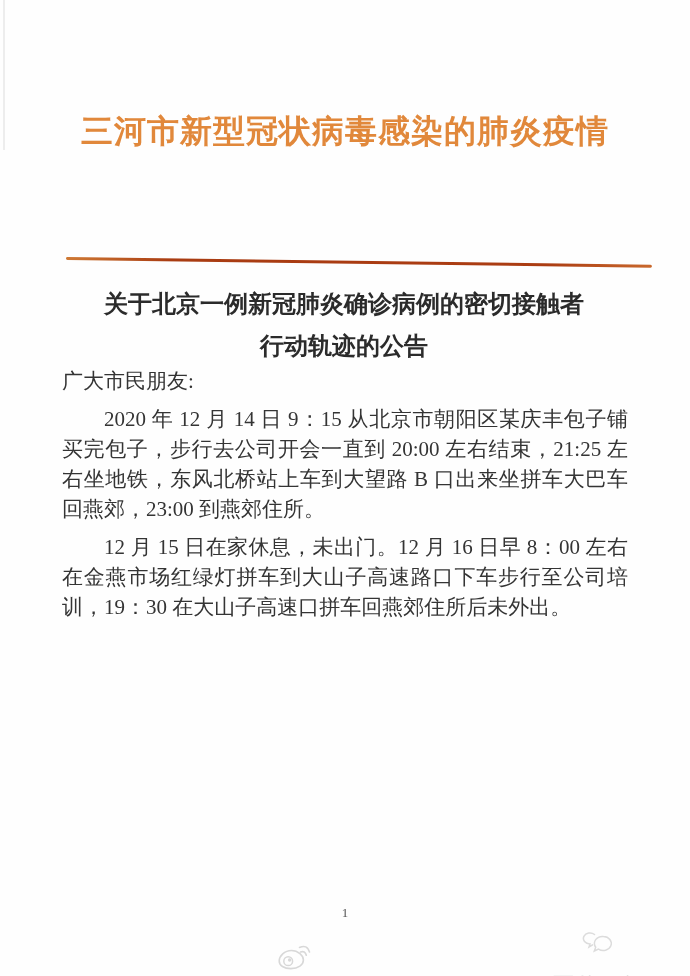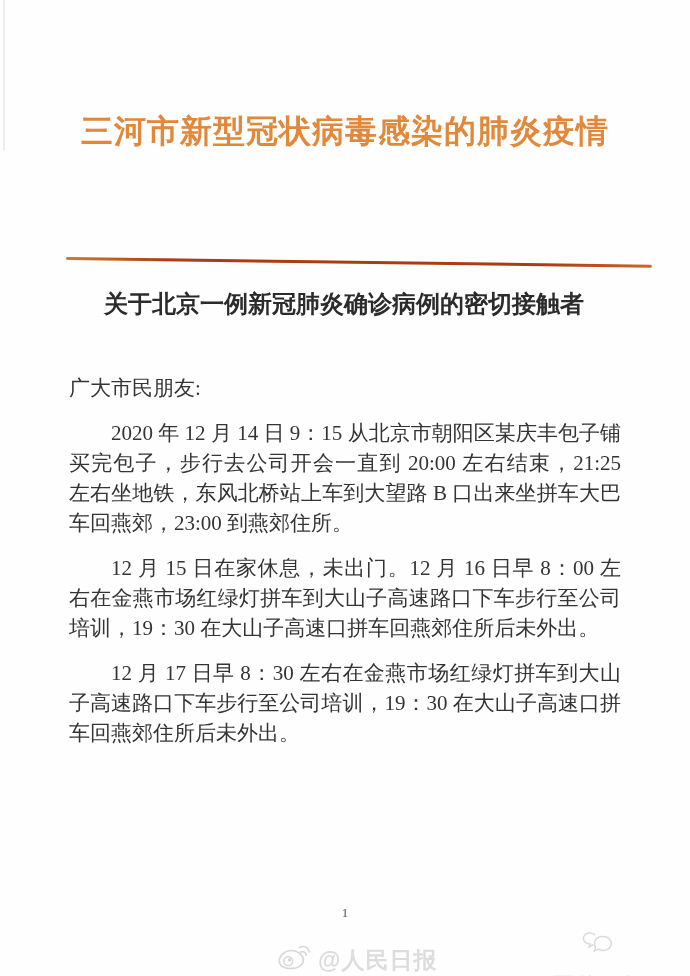--- a/index.html
+++ b/index.html
@@ -68,21 +68,21 @@
     position: absolute;
     top: 358px;
     left: 54px;
     width: 582px;
     font-size: 21px;
     line-height: 30px;
     color: #343434;
     text-align: justify;
   }
   .body-text p {
-    margin: 15px;
+    margin: 8px;
     text-indent: 2em;
   }
   .body-text p.salutation {
     text-indent: 0;
   }
   
   .page-number {
     position: absolute;
     top: 905px;
     left: 0;
@@ -117,42 +117,41 @@
   <div class="scan-edge"></div>
 
   <div class="letterhead">
     <div>三河市新型冠状病毒感染的肺炎疫情</div>
   </div>
 
   <div class="rule"></div>
 
   <div class="doc-title">
     <div>关于北京一例新冠肺炎确诊病例的密切接触者</div>
+    <div>行动轨迹的公告</div>
   </div>
 
   <div class="body-text">
     <p class="salutation">广大市民朋友:</p>
     <p>2020 年 12 月 14 日 9：15 从北京市朝阳区某庆丰包子铺买完包子，步行去公司开会一直到 20:00 左右结束，21:25 左右坐地铁，东风北桥站上车到大望路 B 口出来坐拼车大巴车回燕郊，23:00 到燕郊住所。</p>
     <p>12 月 15 日在家休息，未出门。12 月 16 日早 8：00 左右在金燕市场红绿灯拼车到大山子高速路口下车步行至公司培训，19：30 在大山子高速口拼车回燕郊住所后未外出。</p>
-    <p>12 月 17 日早 8：30 左右在金燕市场红绿灯拼车到大山子高速路口下车步行至公司培训，19：30 在大山子高速口拼车回燕郊住所后未外出。</p>
   </div>
 
   <div class="page-number">1</div>
 
   <div class="watermark wm-left">
     <span>
       <svg width="36" height="32" viewBox="0 0 36 32" fill="none">
         <path d="M15.5 9.5 C8.5 9.5 3.2 15 3.2 20 c0 4.6 4.8 7.6 11.6 7.6 c7.6 0 12.6 -3.8 12.6 -8.6 c0 -4.2 -5.2 -9.5 -11.9 -9.5 z" stroke="#d8d8d8" stroke-width="1.6"></path>
         <circle cx="12.2" cy="20.2" r="4.4" stroke="#d8d8d8" stroke-width="1.5"></circle>
         <circle cx="13.6" cy="19" r="1.7" fill="#d8d8d8"></circle>
         <path d="M23.5 6.5 q7.5 -3.5 10 4.5" stroke="#d8d8d8" stroke-width="1.6" stroke-linecap="round"></path>
         <path d="M24.5 11 q4.5 -1.6 5.8 3.2" stroke="#d8d8d8" stroke-width="1.6" stroke-linecap="round"></path>
       </svg>
     </span>
-    <span>@人民日报</span>
   </div>
 
   <div class="watermark wm-right">
     <span>
       <svg width="36" height="30" viewBox="0 0 36 30" fill="none">
         <path d="M12.5 5.5 a6.5 5.5 0 1 0 -4.5 9.4 l-1 3.1 l3.6 -2.2" stroke="#dcdcdc" stroke-width="1.5" stroke-linecap="round"></path>
         <path d="M21.5 7.5 a8 7 0 1 1 -5 12.6 l-4.2 1.9 l1.4 -3.8 a8 7 0 0 1 7.8 -10.7 z" stroke="#dcdcdc" stroke-width="1.5" stroke-linecap="round"></path>
       </svg>
     </span>
     <span>网信三河</span>

